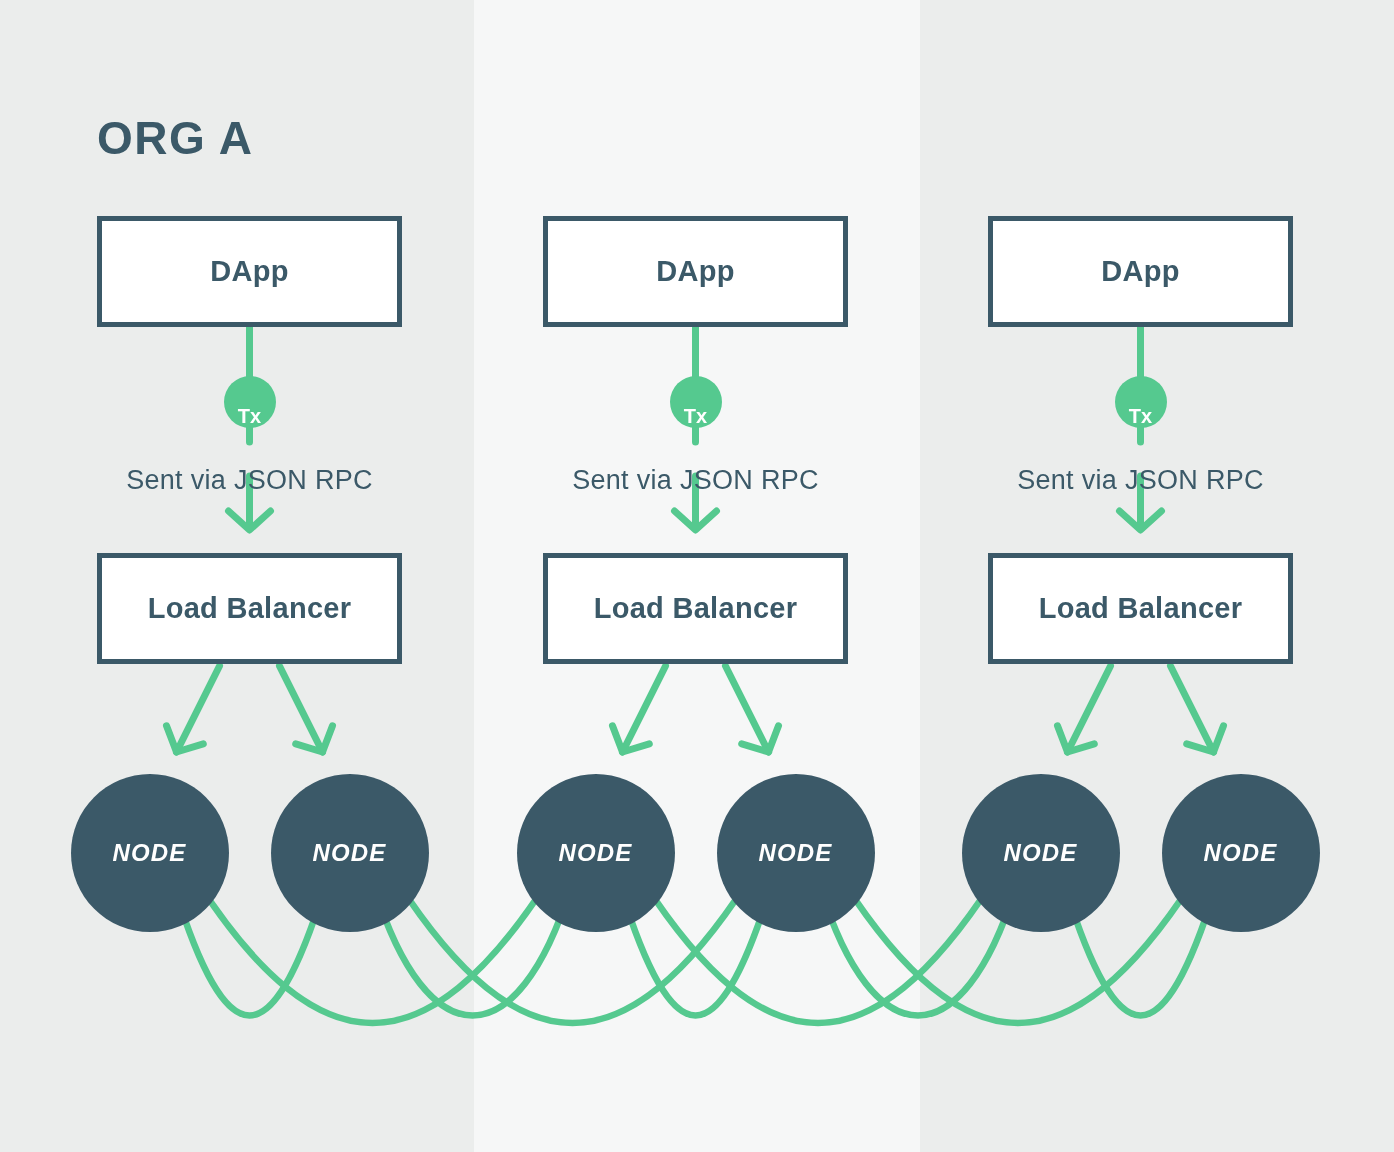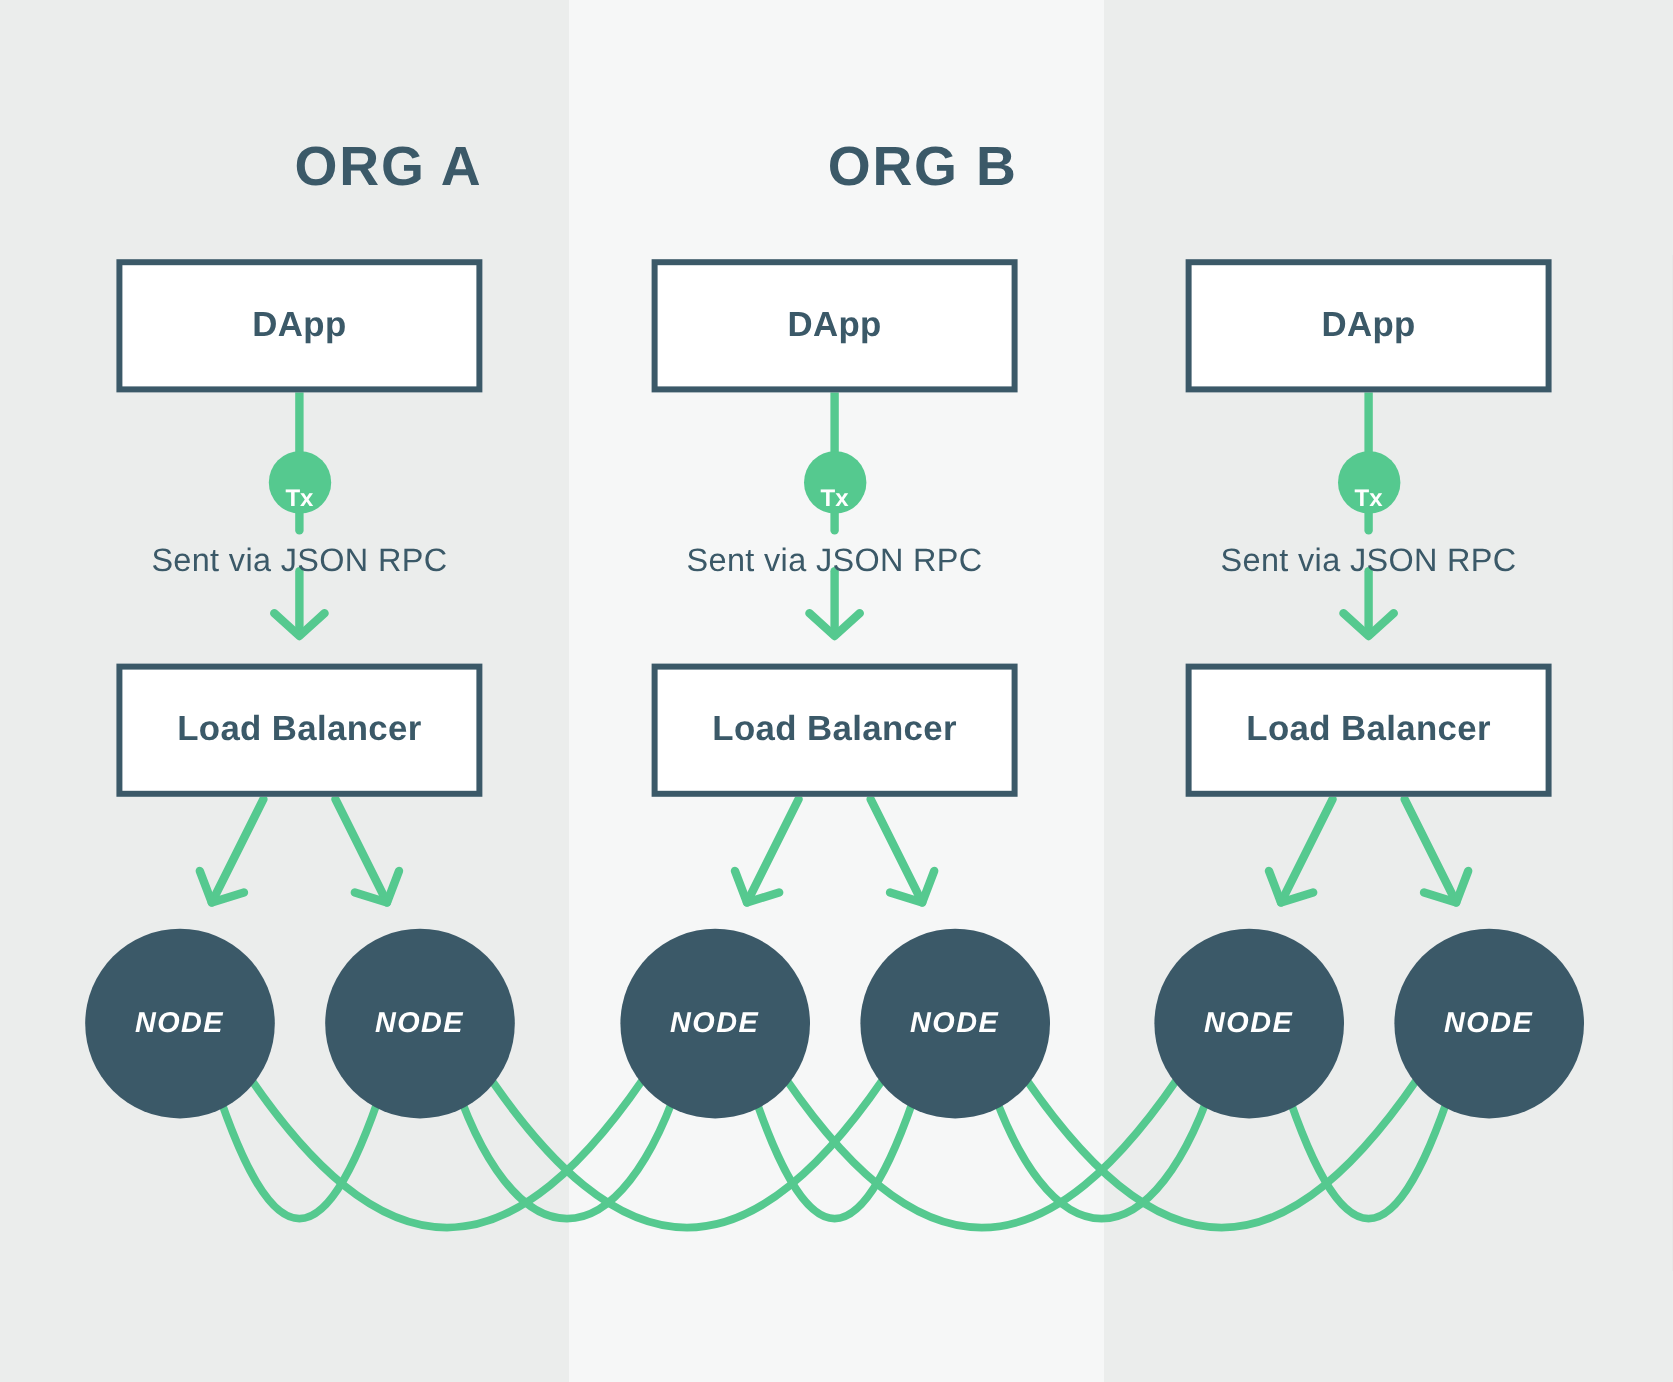--- a/index.html
+++ b/index.html
@@ -21,41 +21,41 @@
   .band-a{left:0;width:474px;background:var(--band-outer);}
   .band-b{left:474px;width:446px;background:var(--band-inner);}
   .band-c{left:920px;width:474px;background:var(--band-outer);}
   svg.lines{position:absolute;left:0;top:0;z-index:1;}
   svg.lines *{stroke:var(--green);fill:none;stroke-linecap:round;stroke-linejoin:round;}
   svg.lines .shaft{stroke-width:7px;}
   svg.lines .head{stroke-width:7px;}
   svg.lines .arc{stroke-width:6.5px;}
   .org-title{
     position:absolute;top:112px;width:305px;
-    text-align:right;z-index:2;
+    text-align:left;z-index:2;
     font-size:46px;font-weight:800;letter-spacing:1.5px;
     color:var(--slate);line-height:52px;
   }
   .dbox{
     position:absolute;width:305px;height:111px;
     box-sizing:border-box;border:5px solid var(--slate);
     background:var(--box-bg);z-index:2;
     display:flex;align-items:center;justify-content:center;
     font-size:29px;font-weight:700;color:var(--slate);letter-spacing:.3px;
   }
   .dapp{top:216px;}
   .lb{top:553px;}
   .tx-circle{
     position:absolute;top:376px;width:52px;height:52px;
     border-radius:50%;background:var(--green);z-index:3;
     display:flex;align-items:flex-end;justify-content:center;
     color:#ffffff;font-size:20px;font-weight:700;
   }
   .rpc-label{
-    position:absolute;top:452px;width:330px;
+    position:absolute;top:465px;width:330px;
     text-align:center;z-index:2;
     font-size:27px;font-weight:400;color:var(--slate);letter-spacing:.3px;
   }
   .node{
     position:absolute;top:774px;width:158px;height:158px;
     border-radius:50%;background:var(--slate);z-index:3;
     display:flex;align-items:center;justify-content:center;
     color:var(--node-text);font-size:24px;font-weight:700;letter-spacing:1.2px;font-style:italic;
   }
 </style>
@@ -117,21 +117,20 @@
   <div class="dbox lb" style="left:97px;">
     <span>Load Balancer</span>
   </div>
   <div class="node" style="left:70.5px;">
     <span>NODE</span>
   </div>
   <div class="node" style="left:270.5px;">
     <span>NODE</span>
   </div>
 
-  <div class="org-title" style="left:543px;">ORG B</div>
   <div class="dbox dapp" style="left:543px;">
     <span>DApp</span>
   </div>
   <div class="tx-circle" style="left:669.5px;">
     <span>Tx</span>
   </div>
   <div class="rpc-label" style="left:530.5px;">Sent via JSON RPC</div>
   <div class="dbox lb" style="left:543px;">
     <span>Load Balancer</span>
   </div>

